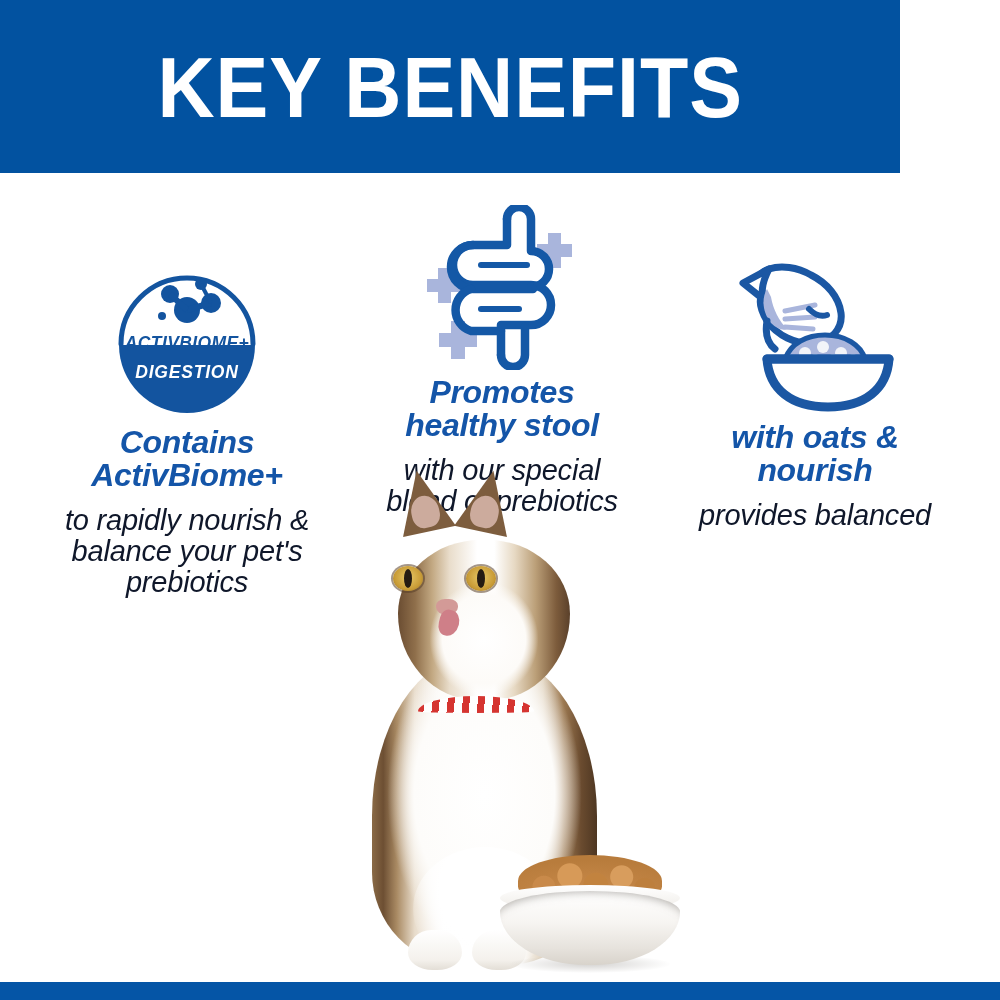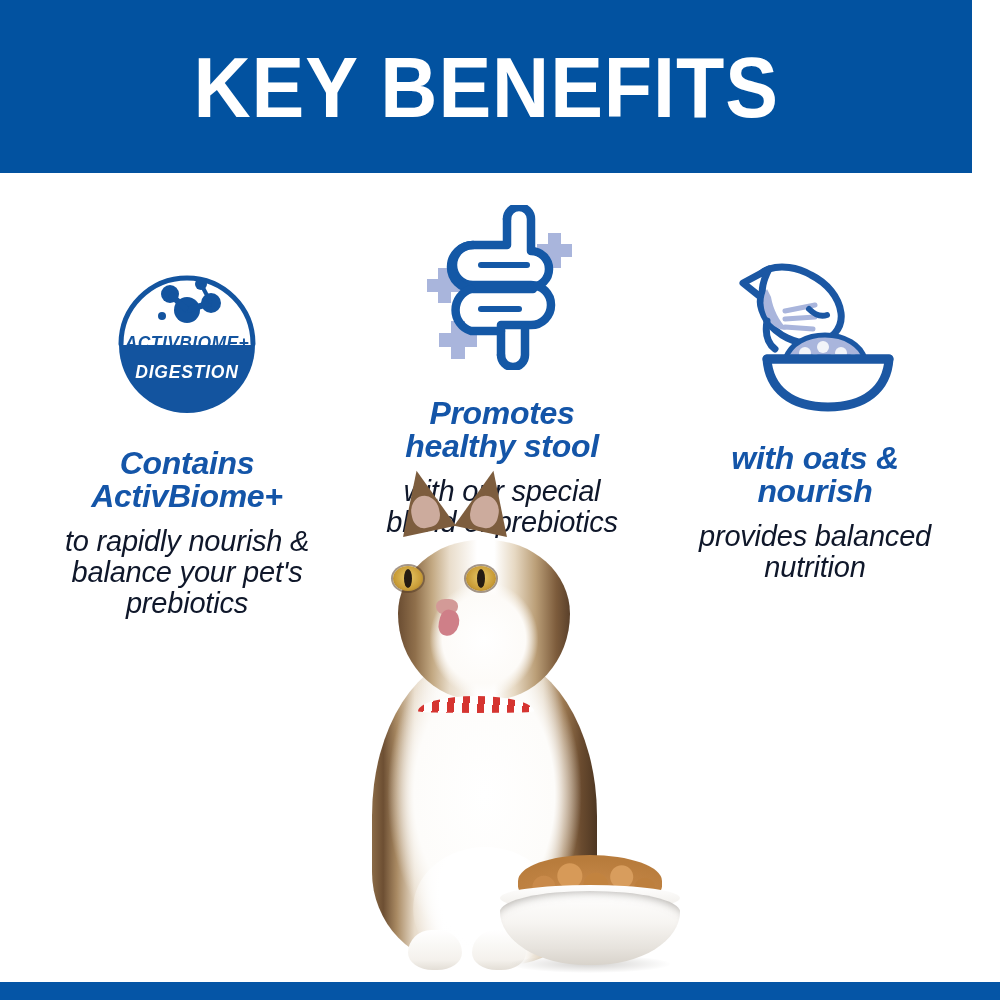--- a/index.html
+++ b/index.html
@@ -13,21 +13,21 @@
     font-family: "Liberation Sans", sans-serif;
     overflow: hidden;
     position: relative;
   }
 
   
   .header-banner {
     position: absolute;
     left: 0;
     top: 0;
-    width: 972px;
+    width: 900px;
     height: 173px;
     background: #0252a0;
     display: flex;
     align-items: center;
     justify-content: center;
   }
   .header-title {
     color: #ffffff;
     font-size: 86px;
     font-weight: bold;
@@ -64,21 +64,21 @@
   }
   .icon-wrap-1 { height: 165px; }
   .icon-wrap-2 { height: 165px; }
   .icon-wrap-3 { height: 165px; }
 
   .benefit-headline {
     color: #1455a8;
     font-weight: bold;
     font-size: 32px;
     line-height: 1.04;
-    margin-top: 27px;
+    margin-top: 6px;
     letter-spacing: -0.3px;
   }
   .benefit-sub {
     color: #0f172a;
     font-weight: normal;
     font-size: 29px;
     line-height: 1.08;
     letter-spacing: -0.2px;
     margin-top: 12px;
   }
@@ -417,21 +417,20 @@
       <path d="M44 104 L166 104" stroke="#1b57a3" stroke-width="9" stroke-linecap="round"></path>
     </svg>
   </div>
 
   <div class="benefit-headline">
     <div>with oats &amp;</div>
     <div>nourish</div>
   </div>
   <div class="benefit-sub">
     <div>provides balanced</div>
-    <div>nutrition</div>
   </div>
 </div>
 
 <div class="cat-scene">
 
   <div class="cat-figure">
     <div class="cat-body"></div>
     <div class="cat-paw paw-left"></div>
     <div class="cat-paw paw-right"></div>
     <div class="cat-ear ear-left"></div>

